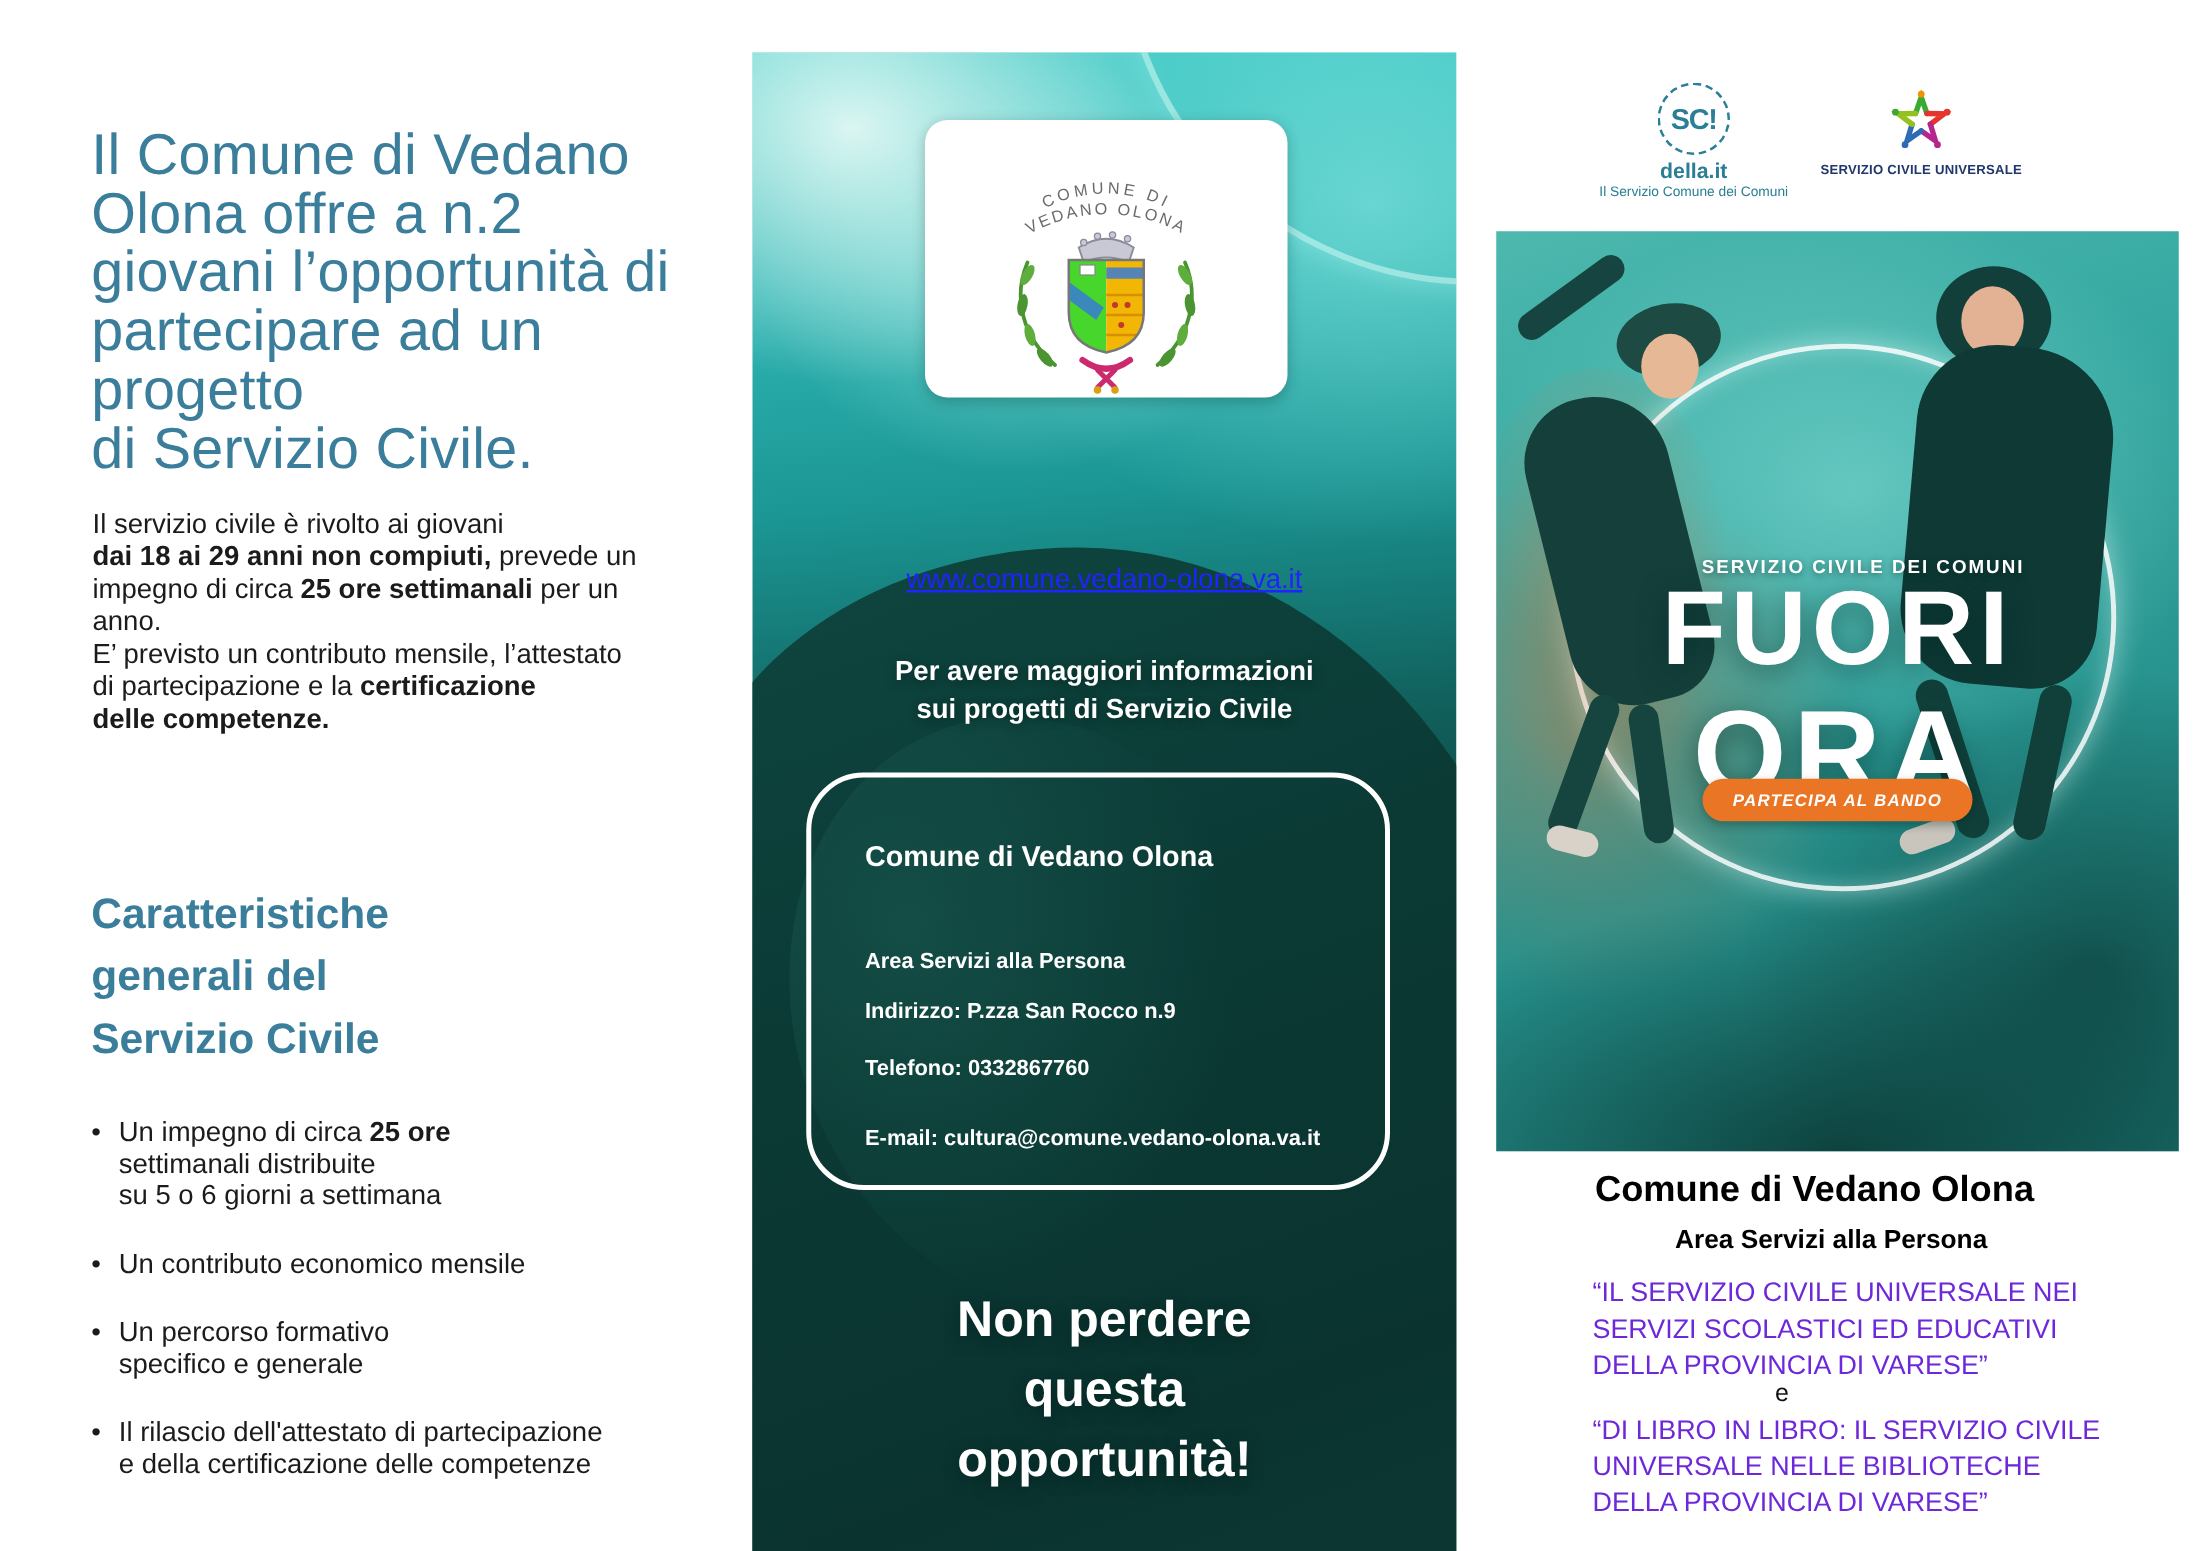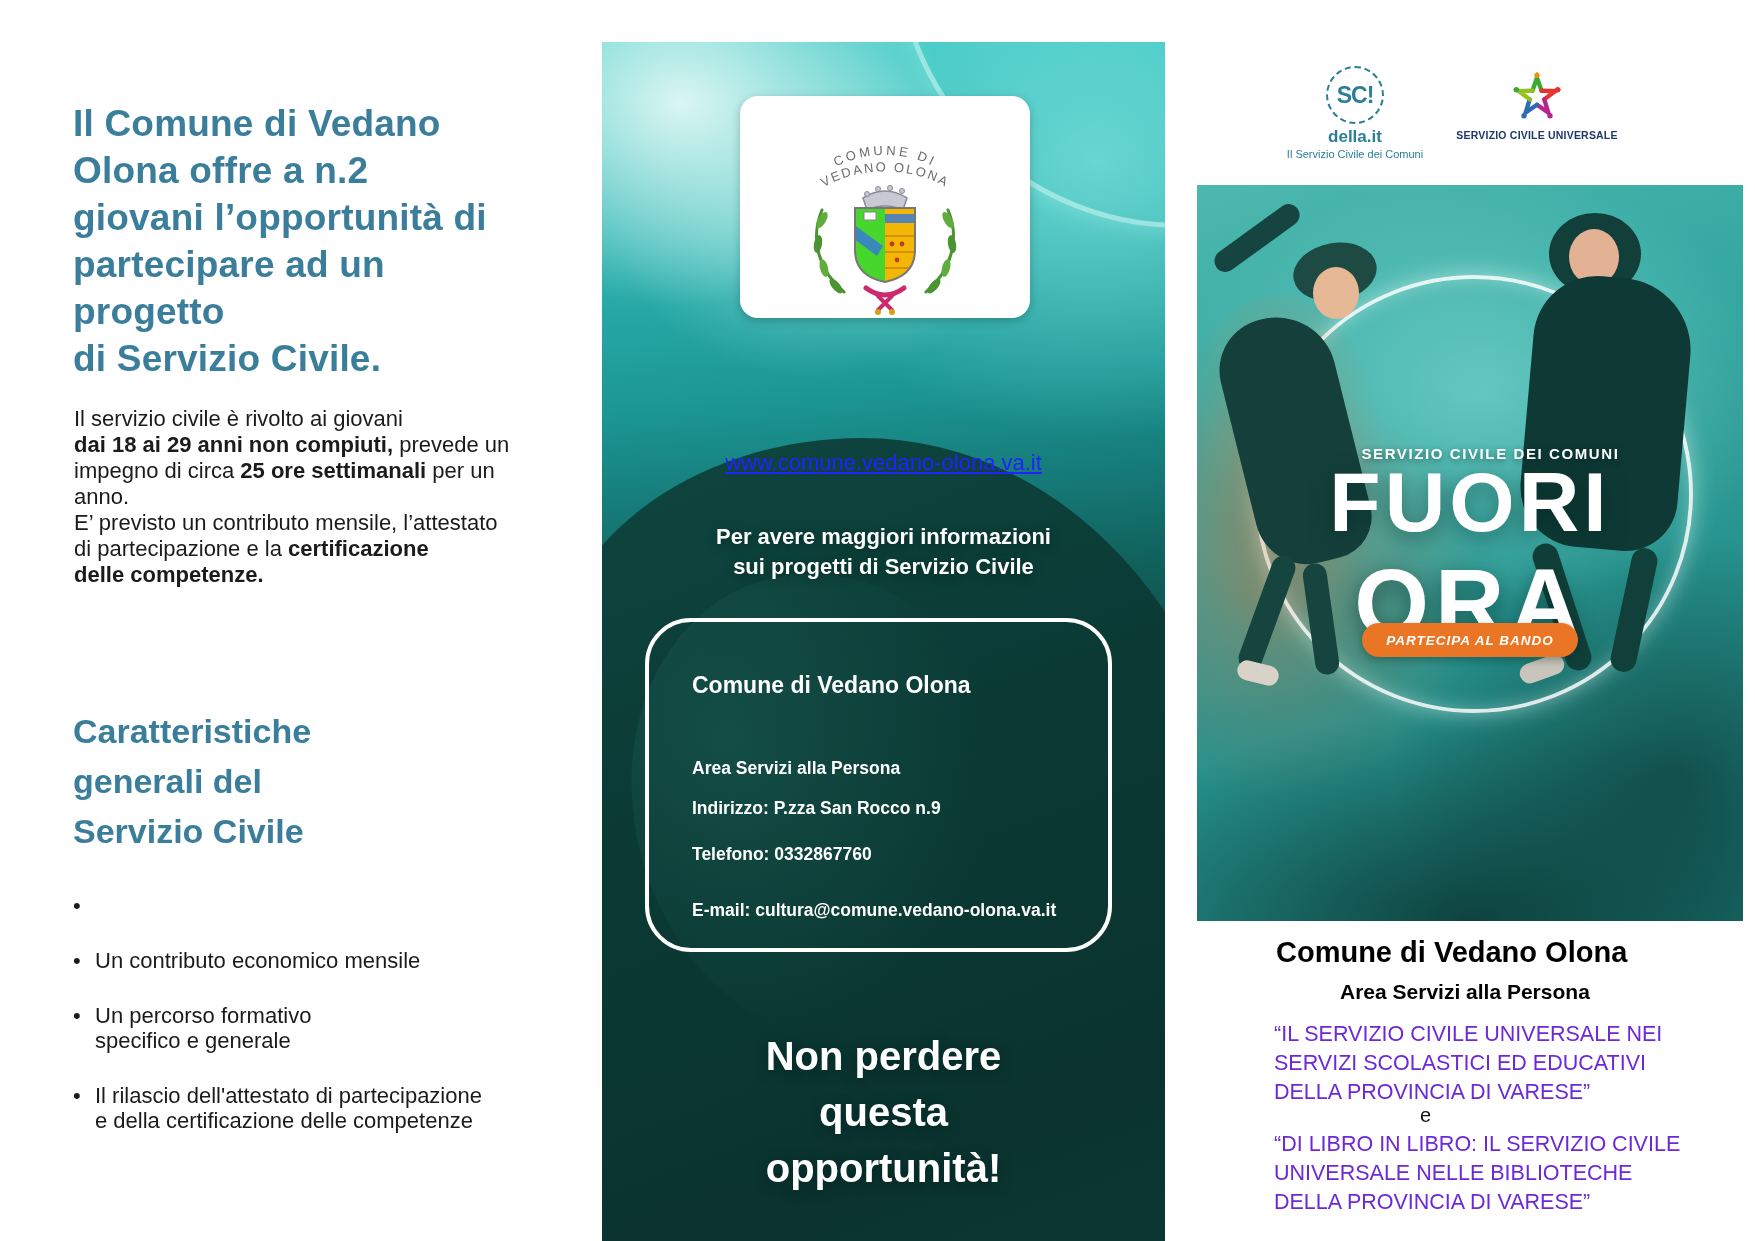--- a/index.html
+++ b/index.html
@@ -3,21 +3,21 @@
 <meta charset="utf-8">
 <style>
   html,body{margin:0;padding:0;background:#ffffff;}
   .page{
     position:relative; width:1755px; height:1241px; background:#ffffff; overflow:hidden;
     font-family:"Liberation Sans","DejaVu Sans",sans-serif;
   }
   
   .left-title{
     position:absolute; left:73px; top:100px; width:470px;
-    font-size:37px; line-height:47px; font-weight:bold; color:#3A7E9B;
+    font-size:46px; line-height:47px; font-weight:normal; color:#3A7E9B;
     white-space:pre-line; letter-spacing:.2px;
   }
   .left-intro{
     position:absolute; left:74px; top:406px; width:480px; margin:0;
     font-size:22px; line-height:26px; color:#1b1b1b; white-space:pre-line;
   }
   .left-heading2{
     position:absolute; left:73px; top:706px; width:420px;
     font-size:34px; line-height:50px; font-weight:bold; color:#3A7E9B; white-space:pre-line;
   }
@@ -170,20 +170,23 @@
 anno.
 E’ previsto un contributo mensile, l’attestato
 di partecipazione e la </span><b>certificazione
 delle competenze.</b></p>
   <div class="left-heading2">Caratteristiche
 generali del
 Servizio Civile</div>
   <div class="bullets">
       <div class="bullet-row">
         <span class="bullet-dot">•</span>
+        <span class="bullet-text"><span>Un impegno di circa </span><b>25 ore</b><span>
+settimanali distribuite
+su 5 o 6 giorni a settimana</span></span>
       </div>
       <div class="bullet-row">
         <span class="bullet-dot">•</span>
         <span class="bullet-text"><span>Un contributo economico mensile</span></span>
       </div>
       <div class="bullet-row">
         <span class="bullet-dot">•</span>
         <span class="bullet-text"><span>Un percorso formativo
 specifico e generale</span></span>
       </div>
@@ -267,21 +270,21 @@
     </div>
 
     <p class="cta">Non perdere
 questa
 opportunità!</p>
   </div>
 
   <div class="scanci">
     <div class="sc-badge">SC!</div>
     <div class="sc-name">della.it</div>
-    <div class="sc-tag">Il Servizio Civile dei Comuni</div>
+    <div class="sc-tag">Il Servizio Comune dei Comuni</div>
   </div>
 
   <div class="scu">
     <svg width="48" height="50" viewBox="0 0 48 52">
       <path d="M19.3,19.5 L24,6 L28.7,19.5" fill="none" stroke="#3aaa35" stroke-width="4.5" stroke-linecap="round"></path>
       <path d="M28.7,19.5 L43,19.8 L31.6,28.5" fill="none" stroke="#e5342e" stroke-width="4.5" stroke-linecap="round"></path>
       <path d="M31.6,28.5 L35.8,42.2 L24,34" fill="none" stroke="#b5258d" stroke-width="4.5" stroke-linecap="round"></path>
       <path d="M24,34 L12.2,42.2 L16.4,28.5" fill="none" stroke="#2d6bb4" stroke-width="4.5" stroke-linecap="round"></path>
       <path d="M16.4,28.5 L5,19.8 L19.3,19.5" fill="none" stroke="#95c11f" stroke-width="4.5" stroke-linecap="round"></path>
       <circle cx="24" cy="3.5" r="2.8" fill="#f39200"></circle>

